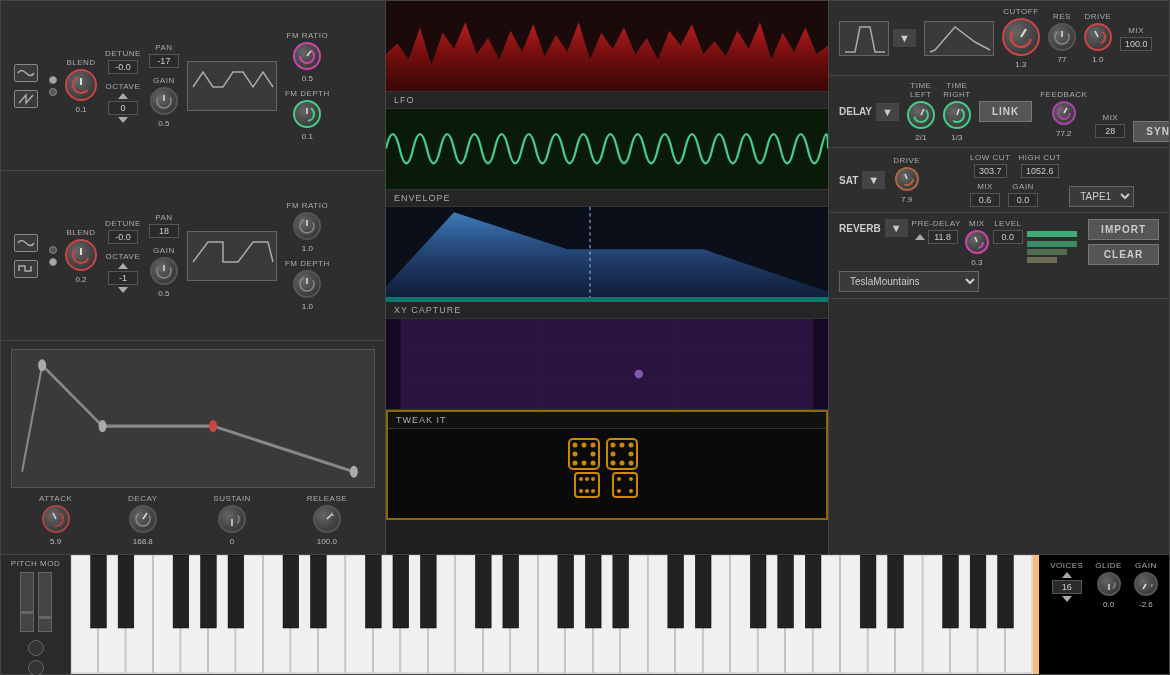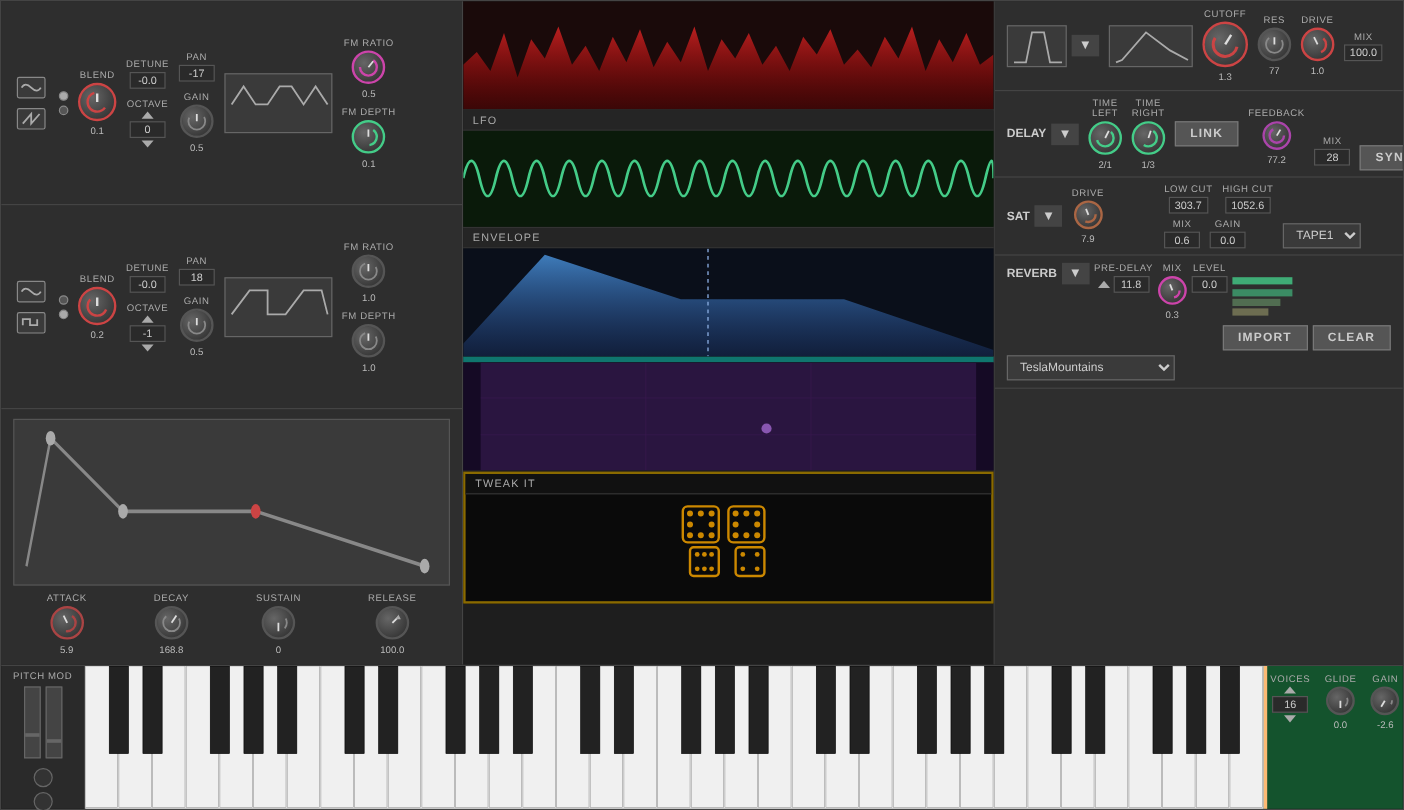--- a/index.html
+++ b/index.html
@@ -375,23 +375,23 @@
       cursor: pointer;
     }
 
     .keyboard-keys {
       flex: 1;
       position: relative;
       background: #f0f0f0;
     }
 
     .voices-section {
-      width: 116px;
-      background: #14532d;
-      border-left: 3px solid #fdba74;
+      width: 136px;
+      background: #000000;
+      border-left: 6px solid #fdba74;
       padding: 6px;
       display: flex;
       flex-direction: column;
       gap: 4px;
     }
 
     
     svg { display: block; }
 
     .number-value {
@@ -712,20 +712,21 @@
                 <stop offset="100%" stop-color="#224488" stop-opacity="0.3"></stop>
               </linearGradient>
             </defs>
             <path d="M0,85 L0,75 L60,5 L160,40 L280,40 L390,80 L390,85 Z" fill="url(#blueGrad)"></path>
             <line x1="180" y1="0" x2="180" y2="85" stroke="#88aadd" stroke-width="1" stroke-dasharray="3,3"></line>
           </svg>
         </div>
       </div>
 
       <div style="border-bottom:1px solid #333;">
+        <div class="viz-label">XY CAPTURE</div>
         <div class="xy-capture-viz">
           <svg width="100%" height="100%" viewBox="0 0 390 85">
             <rect width="390" height="85" fill="#2a1540"></rect>
 
             <line x1="0" y1="28" x2="390" y2="28" stroke="#3a1a50" stroke-width="0.5"></line>
             <line x1="0" y1="57" x2="390" y2="57" stroke="#3a1a50" stroke-width="0.5"></line>
             <line x1="130" y1="0" x2="130" y2="85" stroke="#3a1a50" stroke-width="0.5"></line>
             <line x1="260" y1="0" x2="260" y2="85" stroke="#3a1a50" stroke-width="0.5"></line>
             <circle cx="225" cy="52" r="4" fill="#a066cc" opacity="0.8"></circle>
           </svg>
@@ -967,21 +968,21 @@
             <div class="number-value">0.0</div>
           </div>
 
           <div style="display:flex; flex-direction:column; gap:2px; justify-content:center; padding-top:12px;">
             <div style="width:50px; height:6px; background:#4c8; margin-bottom:2px; opacity:0.8;"></div>
             <div style="width:50px; height:6px; background:#4c8; opacity:0.6;"></div>
             <div style="width:40px; height:6px; background:#8c8; opacity:0.4;"></div>
             <div style="width:30px; height:6px; background:#cc8; opacity:0.4;"></div>
           </div>
 
-          <div style="display:flex; flex-direction:row; gap:4px; margin-left:auto;">
+          <div style="display:flex; flex-direction:column; gap:4px; margin-left:auto;">
             <button class="import-btn">IMPORT</button>
             <button class="clear-btn">CLEAR</button>
           </div>
         </div>
 
         <div style="margin-top:4px;">
           <select class="effect-dropdown" style="width:140px;">
             <option>TeslaMountains</option>
           </select>
         </div>

